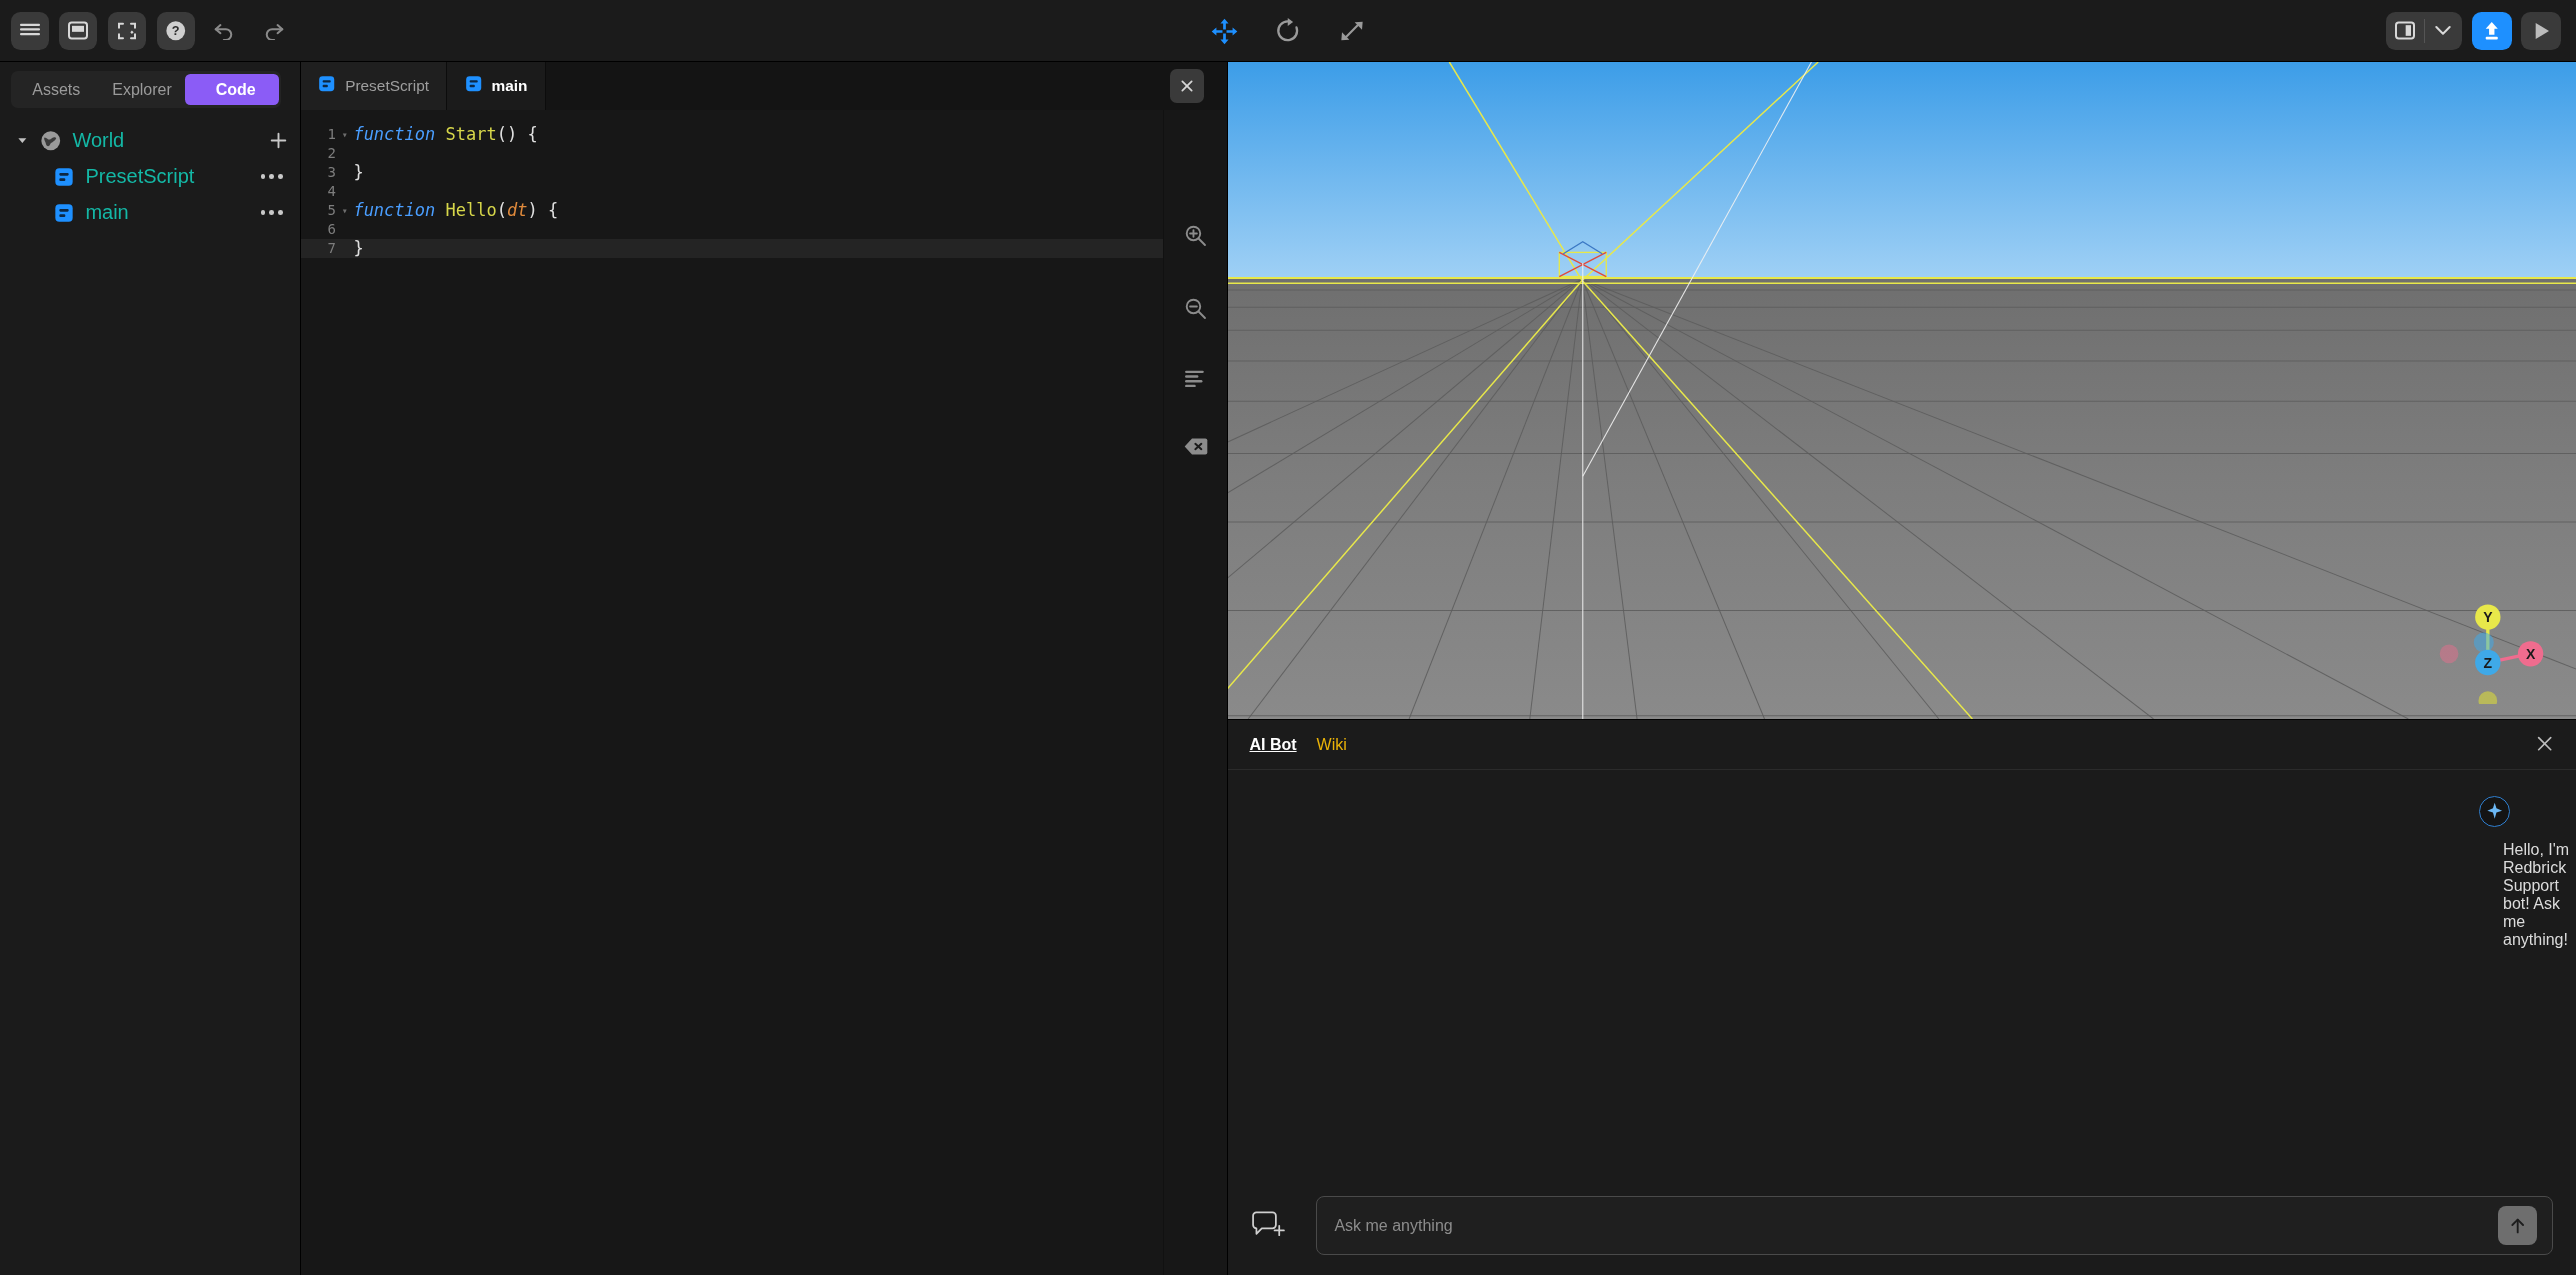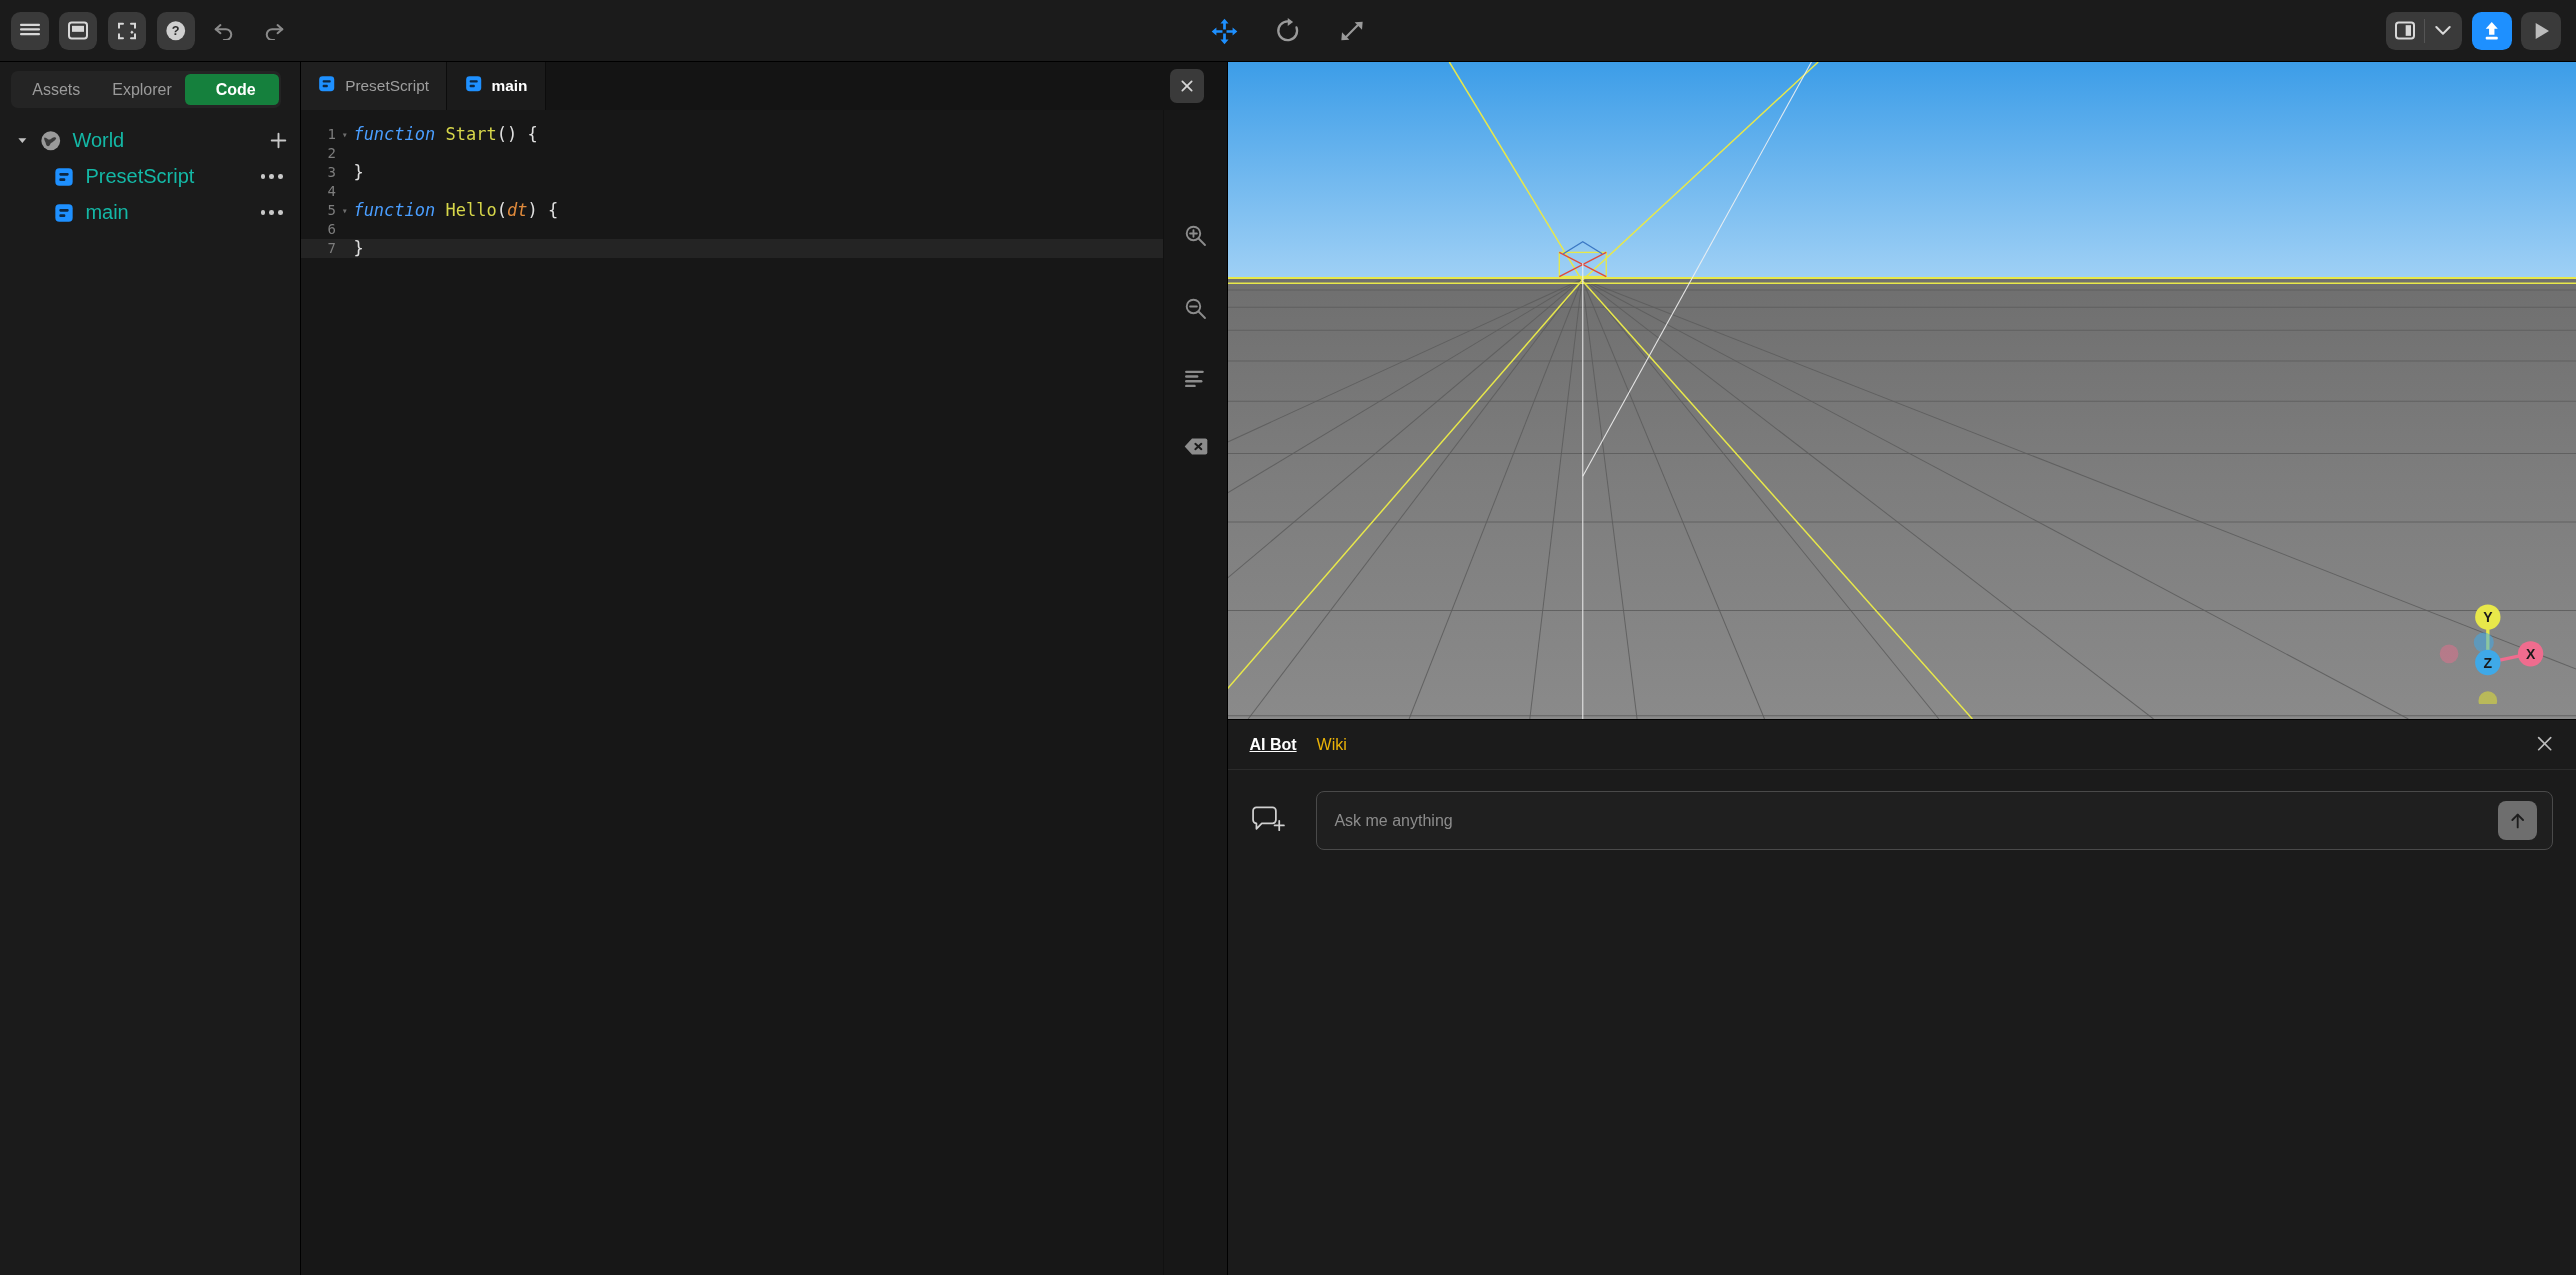--- a/index.html
+++ b/index.html
@@ -54,21 +54,21 @@
   
   .left { width:301px; min-width:301px; background:#1b1b1b; display:flex; flex-direction:column; border-right:0.7px solid #000; }
   .tabrow { padding:9.4px 10.7px 6.7px 10.7px; }
   .segtabs {
     display:flex; background:#242424; border-radius:6.7px; padding:2.7px; width:calc(100% - 8px);
   }
   .segtab {
     flex:1; text-align:center; padding:6.7px 0; font-size:16px; color:#9a9a9a;
     border-radius:5.4px; cursor:pointer; white-space:nowrap;
   }
-  .segtab.active { background:#15803d; color:#fff; font-weight:bold;padding-left:8px; }
+  .segtab.active { background:#8b5cf6; color:#fff; font-weight:bold;padding-left:8px; }
 
   .tree { padding:8px 0 0 0; }
   .tree-row {
     display:flex; align-items:center; height:36px; padding-left:14.8px; padding-right:12px;
     cursor:pointer; gap:9.4px;
   }
   .caret { width:14.8px; display:flex; align-items:center; justify-content:center; }
   .tree-ico { width:24px;height:24px;display:flex;align-items:center;justify-content:center;flex:none; }
   .tree-label { font-size:20px; color:#14b8a6; flex:1; white-space:nowrap; }
   .tree-plus { width:20px;height:20px;display:flex;align-items:center;justify-content:center;cursor:pointer; }
@@ -547,20 +547,28 @@
           <span class="ai-close">
             <svg width="17.4" height="17.4" viewBox="0 0 26 26">
                 <g stroke="#bcbcbc" stroke-width="2.4" stroke-linecap="round">
                   <path d="M4 4l18 18"></path>
                   <path d="M22 4L4 22"></path>
                 </g>
               </svg>
           </span>
         </div>
 
+        <div class="ai-body">
+          <div class="bot-avatar">
+            <svg width="17.4" height="17.4" viewBox="0 0 26 26">
+              <path d="M13 1l2.6 8.4L24 13l-8.4 2.6L13 25l-2.6-9.4L2 13l8.4-3.6z" fill="#6cb8f5"></path>
+            </svg>
+          </div>
+          <div class="bot-msg">Hello, I'm Redbrick Support bot! Ask me anything!</div>
+        </div>
 
         <div class="ai-foot">
           <span class="newchat">
             <svg width="35" height="29.5" viewBox="0 0 52 44">
               <path d="M3 7a5 5 0 0 1 5-5h24a5 5 0 0 1 5 5v14a5 5 0 0 1-5 5H16l-8 8V26H8a5 5 0 0 1-5-5z" fill="none" stroke="#d0d0d0" stroke-width="2.6" stroke-linejoin="round"></path>
               <g stroke="#d0d0d0" stroke-width="2.6" stroke-linecap="round">
                   <path d="M42 22v14"></path>
                   <path d="M35 29h14"></path>
                 </g>
             </svg>

